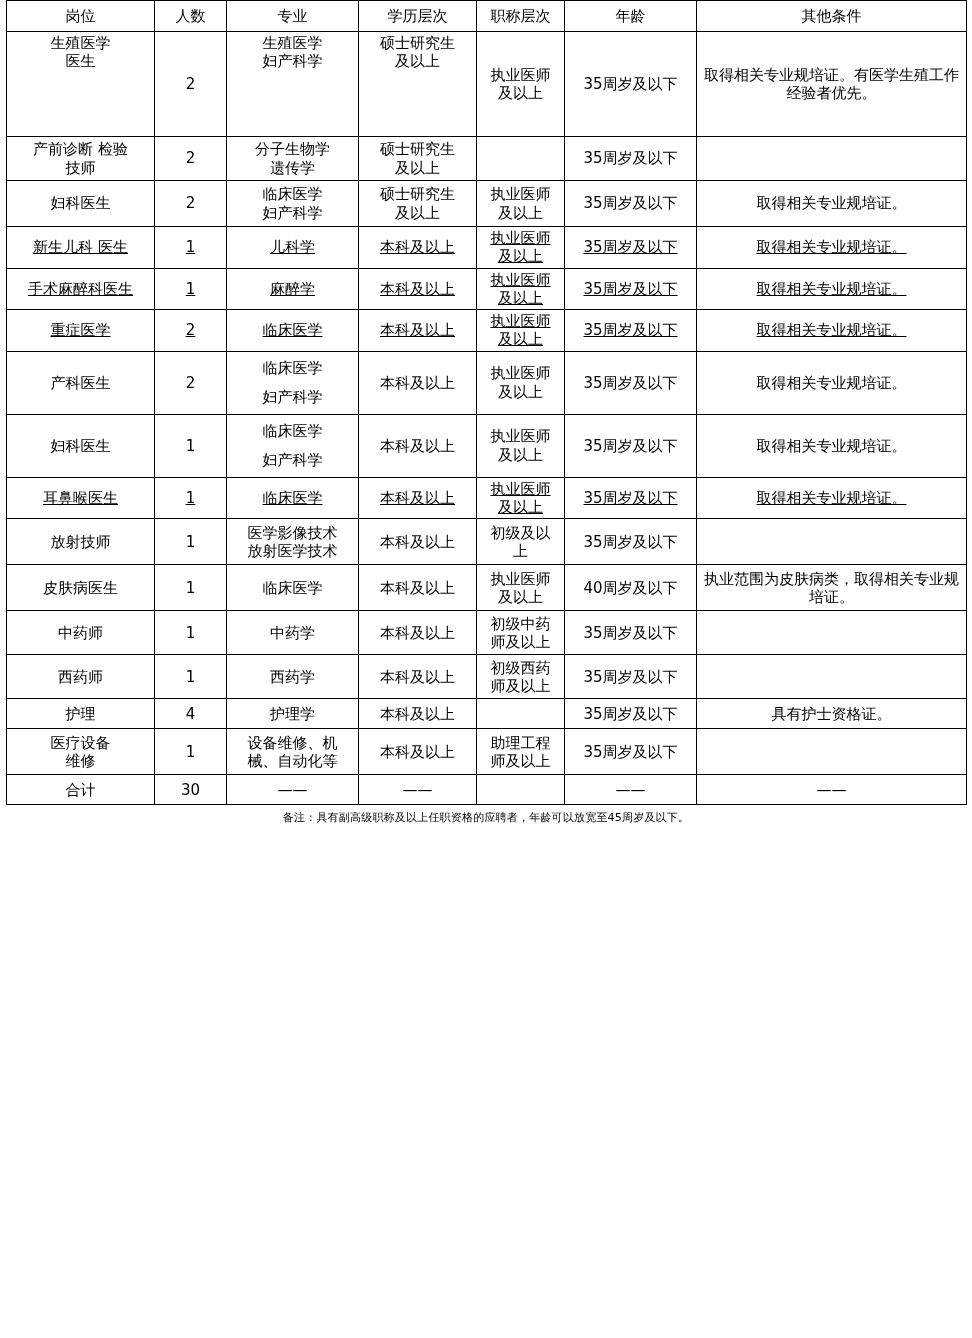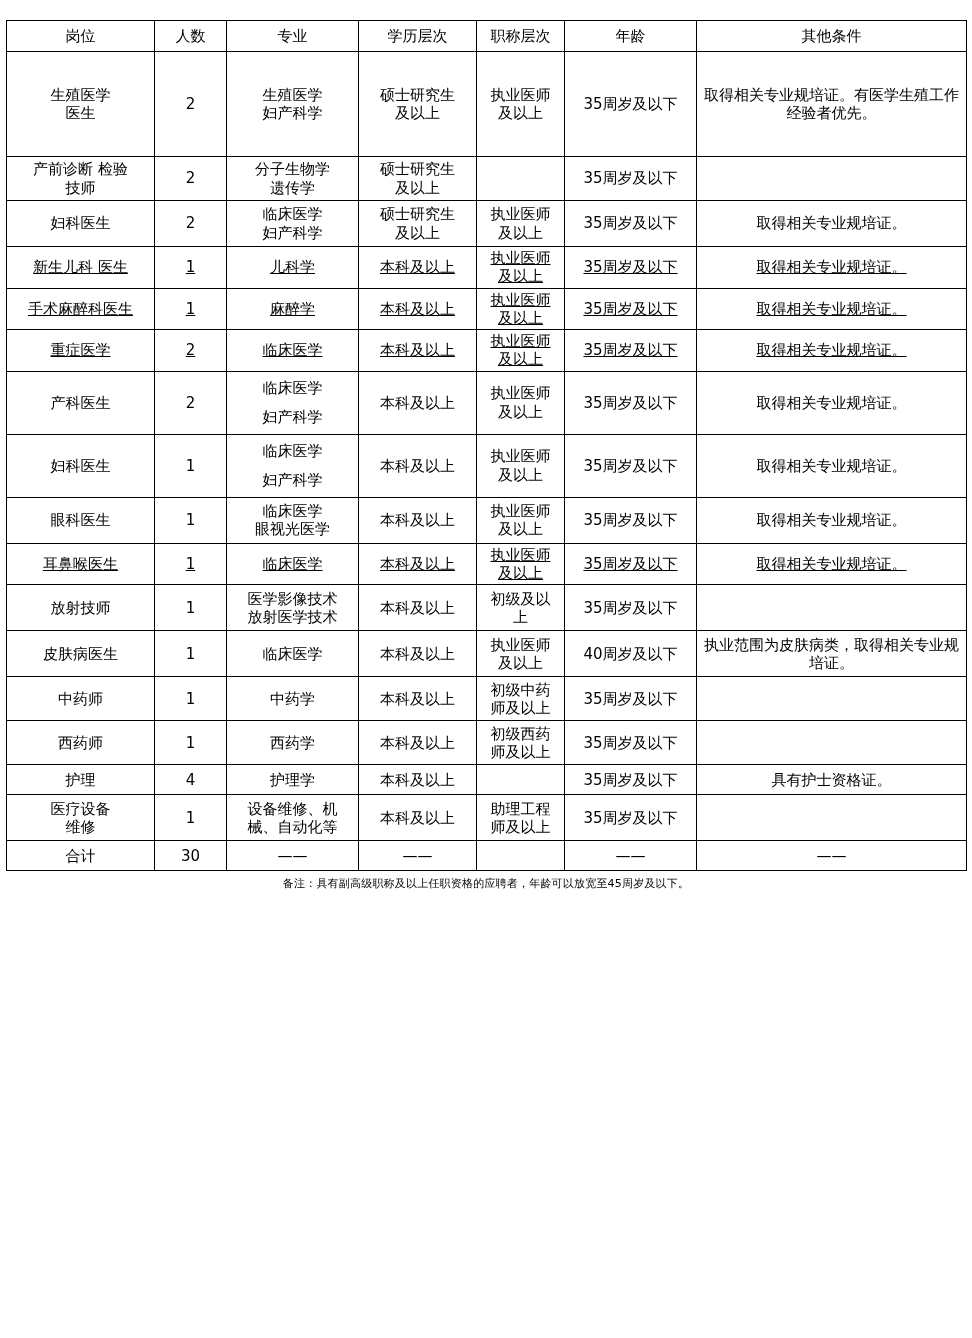--- a/index.html
+++ b/index.html
@@ -8,21 +8,21 @@
     background: #ffffff;
   }
   body {
     width: 972px;
     font-family: "DejaVu Sans", "Liberation Sans", sans-serif;
     color: #000000;
   }
   .sheet {
     width: 828px;
     box-sizing: border-box;
-    padding: 20px 6px 0 6px;
+    padding: 0 6px 0 6px;
   }
   table.recruit {
     border-collapse: collapse;
     width: 960px;
     table-layout: fixed;
     font-size: 15px;
   }
   table.recruit td, table.recruit th {
     border: 1px solid #000000;
     text-align: center;
@@ -56,21 +56,21 @@
   .tall-1 { height: 108px; }
   .row-h-1 { height: 50px; }
   .row-h-2 { height: 46px; }
   .row-h-3 { height: 44px; }
   .row-h-std { height: 40px; text-decoration: underline; }
   .row-h-sm { height: 30px; margin-top: 40px; }
 
   .spread-3 {
     display: flex;
     flex-direction: column;
-    justify-content: center;
+    justify-content: flex-start;
     height: 100%;
     min-height: 100px;
   }
   .spread-2 {
     display: flex;
     flex-direction: column;
     justify-content: space-around;
     height: 100%;
     min-height: 58px;
   }
@@ -251,35 +251,20 @@
         <td>本科及以上</td>
         <td>
           <span class="gap-line">执业医师</span>
           <span class="gap-line">及以上</span>
         </td>
         <td class="age">35周岁及以下</td>
         <td class="other">取得相关专业规培证。</td>
       </tr>
 
 
-      <tr class="row-h-2">
-        <td>眼科医生</td>
-        <td>1</td>
-        <td>
-          <span class="gap-line">临床医学</span>
-          <span class="gap-line">眼视光医学</span>
-        </td>
-        <td>本科及以上</td>
-        <td>
-          <span class="gap-line">执业医师</span>
-          <span class="gap-line">及以上</span>
-        </td>
-        <td class="age">35周岁及以下</td>
-        <td class="other">取得相关专业规培证。</td>
-      </tr>
 
       <tr class="row-h-std">
         <td>耳鼻喉医生</td>
         <td>1</td>
         <td>临床医学</td>
         <td>本科及以上</td>
         <td>
           <span class="gap-line">执业医师</span>
           <span class="gap-line">及以上</span>
         </td>

